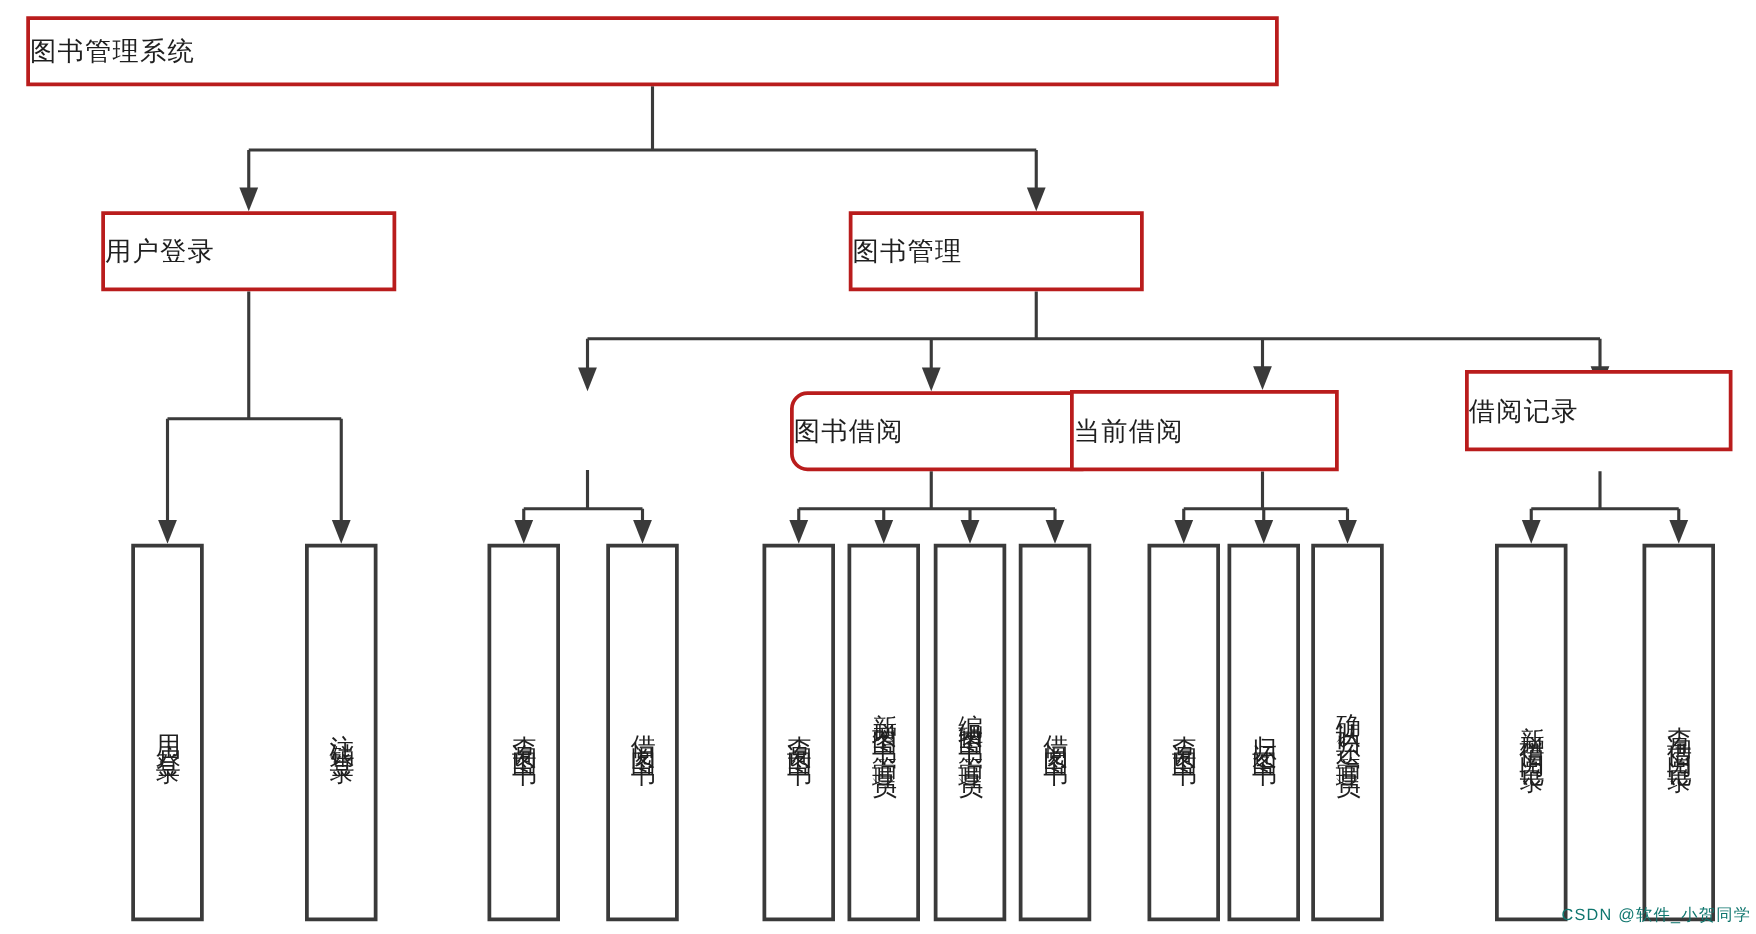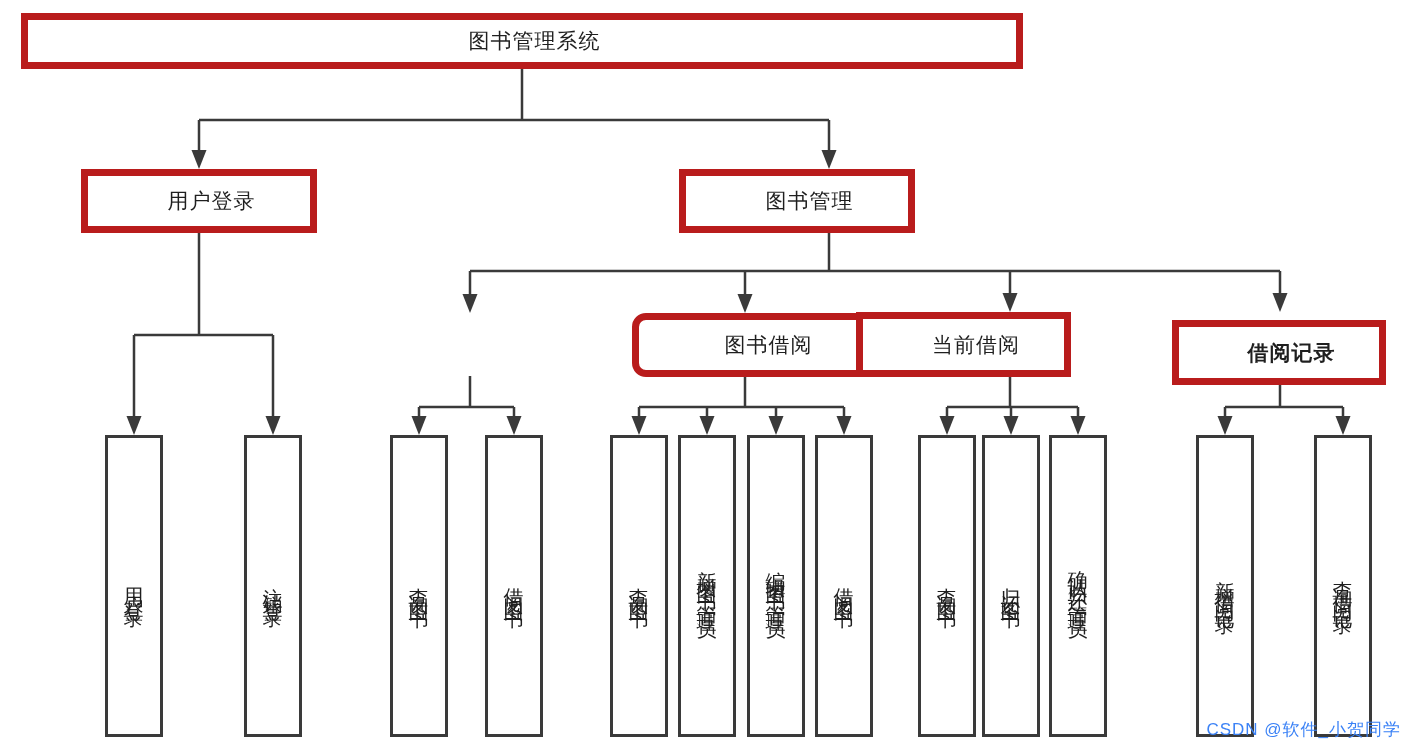--- a/index.html
+++ b/index.html
@@ -10,28 +10,27 @@
   #canvas{
     position:relative;
     width:1405px;height:747px;
     background:#ffffff;
     overflow:hidden;
   }
   #wires{position:absolute;left:0;top:0;width:1405px;height:747px;}
   .node{
     position:absolute;
     box-sizing:border-box;
-    border:7px solid #b91c1c;
+    border:3px solid #b91c1c;
     background:#ffffff;
-    display:flex;align-items:center;justify-content:center;
+    display:flex;align-items:center;
     font-size:21px;
     letter-spacing:1px;
     color:#1f1f1f;
     z-index:2;
-    padding-left:25px;
   }
   .leaf{
     position:absolute;
     top:435px;height:302px;width:58px;
     box-sizing:border-box;
     border:3px solid #3a3a3a;
     background:#ffffff;
     display:flex;align-items:center;justify-content:center;
     z-index:2;
   }
@@ -39,22 +38,22 @@
     writing-mode:vertical-rl;
     font-size:20px;
     letter-spacing:7px;
     line-height:1;
     color:#1f1f1f;
     white-space:nowrap;
   }
   .watermark{
     position:absolute;
     right:4px;bottom:6px;
-    font-size:17px;
-    color:#3b82f6;
+    font-size:13px;
+    color:#0f766e;
     letter-spacing:1px;
     z-index:3;
   }
 </style>
 </head>
 <body>
 
 <div id="canvas">
 
   <svg id="wires" width="1405" height="747" viewBox="0 0 1405 747">
@@ -99,21 +98,21 @@
   <div class="node" style="left:679px;top:169px;width:236px;height:64px;">
     <span>图书管理</span>
   </div>
 
   <div class="node" style="left:632px;top:313px;width:248px;height:64px;border-radius:14px;">
     <span>图书借阅</span>
   </div>
   <div class="node" style="left:856px;top:312px;width:215px;height:65px;">
     <span>当前借阅</span>
   </div>
-  <div class="node" style="left:1172px;top:320px;width:214px;height:65px;font-weight:bold;">
+  <div class="node" style="left:1172px;top:296px;width:214px;height:65px;">
     <span>借阅记录</span>
   </div>
 
   <div class="leaf" style="left:105px;">
     <span>用户登录</span>
   </div>
   <div class="leaf" style="left:244px;">
     <span>注销登录</span>
   </div>
 

